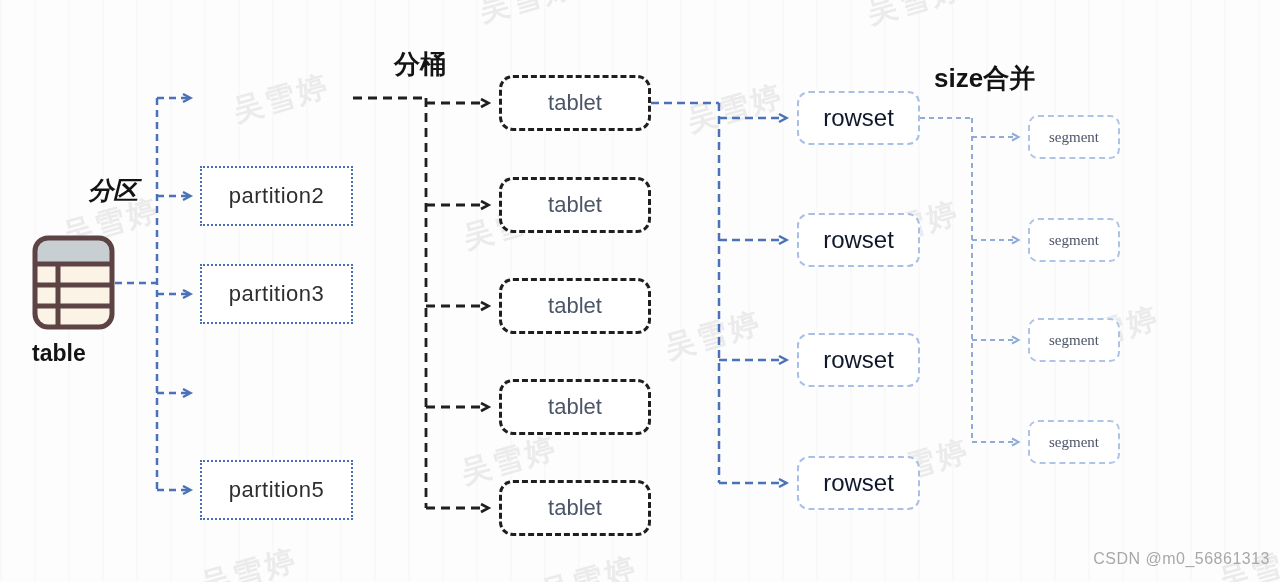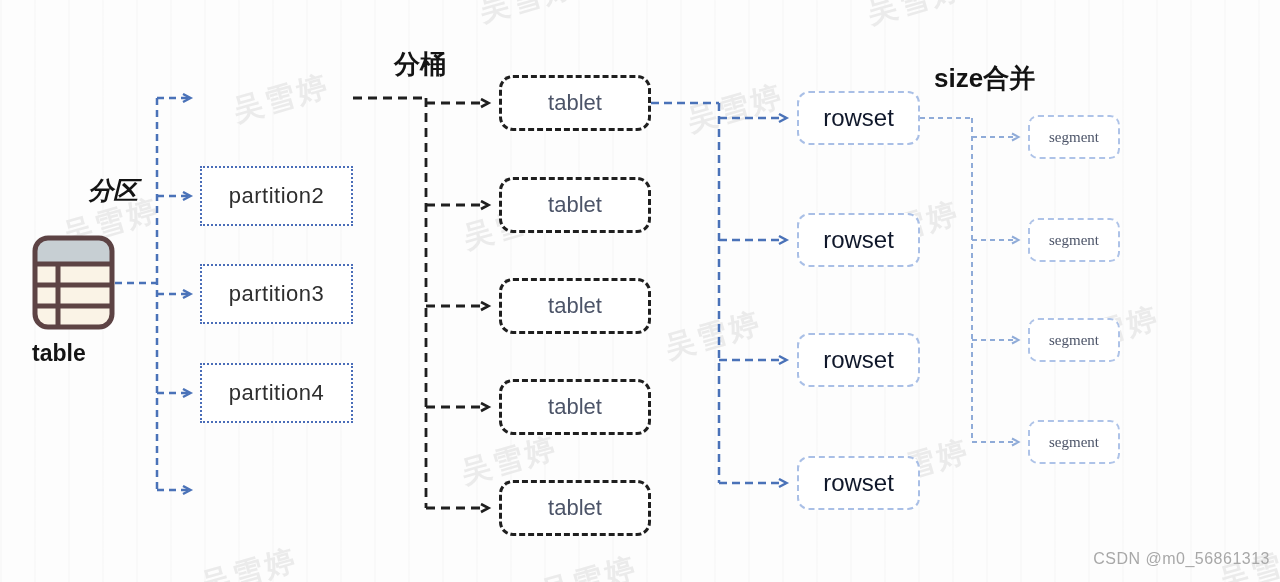--- a/index.html
+++ b/index.html
@@ -119,21 +119,21 @@
     </g>
   </svg>
   <div class="tableLabel">table</div>
 
   <div class="steplabel" style="left:88px;top:176px;font-style:italic;">分区</div>
   <div class="steplabel" style="left:394px;top:50px;font-size:26px;">分桶</div>
   <div class="steplabel" style="left:934px;top:64px;font-size:26px;">size合并</div>
 
   <div class="node partition" style="left:200px;top:166px;width:153px;height:60px;">partition2</div>
   <div class="node partition" style="left:200px;top:264px;width:153px;height:60px;">partition3</div>
-  <div class="node partition" style="left:200px;top:363px;width:153px;height:60px;">partition4</div>
+  <div class="node partition" style="left:200px;top:460px;width:153px;height:60px;">partition5</div>
 
   <div class="node tablet" style="left:499px;top:75px;width:152px;height:56px;">tablet</div>
   <div class="node tablet" style="left:499px;top:177px;width:152px;height:56px;">tablet</div>
   <div class="node tablet" style="left:499px;top:278px;width:152px;height:56px;">tablet</div>
   <div class="node tablet" style="left:499px;top:379px;width:152px;height:56px;">tablet</div>
   <div class="node tablet" style="left:499px;top:480px;width:152px;height:56px;">tablet</div>
 
   <div class="node rowset" style="left:797px;top:91px;width:123px;height:54px;">rowset</div>
   <div class="node rowset" style="left:797px;top:213px;width:123px;height:54px;">rowset</div>
   <div class="node rowset" style="left:797px;top:333px;width:123px;height:54px;">rowset</div>

